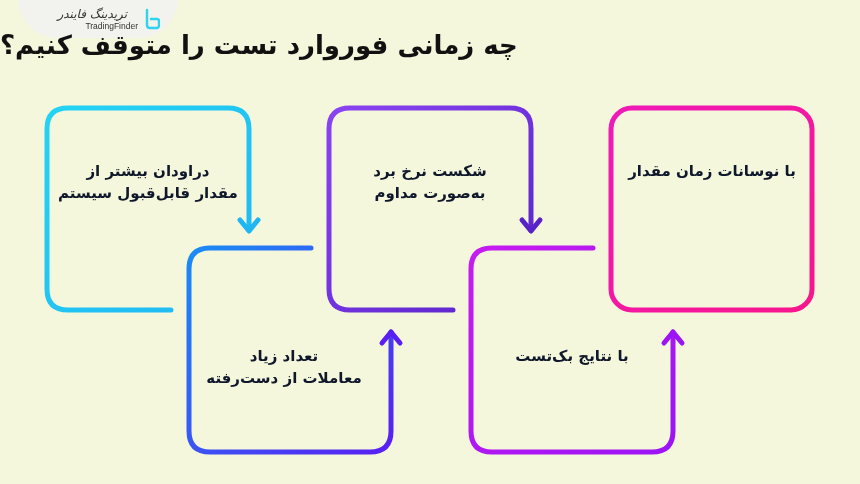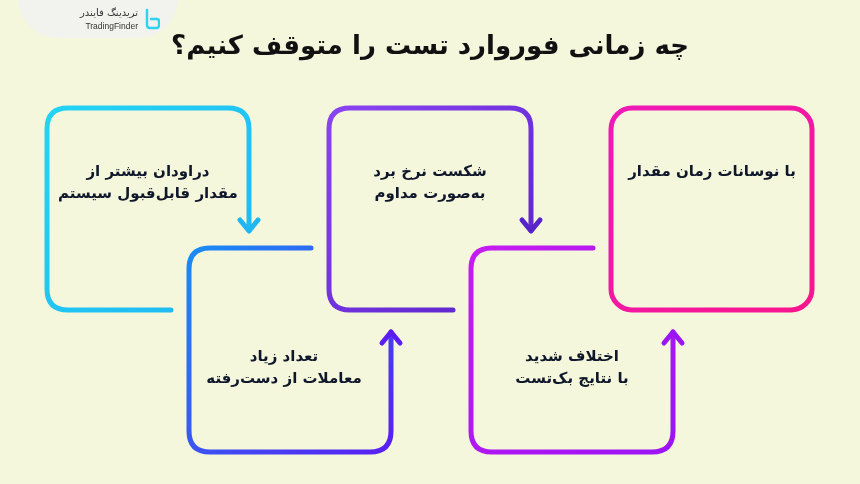--- a/index.html
+++ b/index.html
@@ -11,30 +11,30 @@
   }
   .logo-bg {
     position: absolute; left: 18px; top: -20px; width: 160px; height: 58px;
     background: #f2f2ee; border-radius: 0 0 40px 40px;
     transform: skewX(0deg);
   }
   .logo {
     position: absolute; left: 70px; top: 4px; width: 90px; height: 32px;
   }
   .logo-fa {
-    position: absolute; right: 22px; top: 3px; font-size: 10px; color: #333;
-    direction: rtl; white-space: nowrap;
+    position: absolute; right: 33px; top: 3px; font-size: 12px; color: #333;
+    direction: rtl; white-space: nowrap; font-style: italic;
   }
   .logo-en {
     position: absolute; right: 22px; top: 17px; font-size: 8.5px; color: #333;
     white-space: nowrap; font-family: "Liberation Sans", sans-serif;
   }
   .logo-icon { position: absolute; right: 0; top: 4px; width: 16px; height: 22px; }
   .title {
-    position: absolute; left: 0; right: 0; top: 30px; text-align: center;
+    position: absolute; left: 0; right: 0; top: 30px; text-align: left;
     font-size: 26px; font-weight: bold; color: #111; direction: rtl;
   }
   svg.flow { position: absolute; left: 0; top: 0; }
   .step-text {
     position: absolute; direction: rtl; text-align: center;
     font-size: 15px; font-weight: bold; color: #0f172a; line-height: 22px;
     white-space: nowrap;
   }
 </style>
 </head>
@@ -111,19 +111,18 @@
   <div>تعداد زیاد</div>
   <div>معاملات از دست‌رفته</div>
 </div>
 
 <div class="step-text" style="left:335px; width:190px; top:160px;text-align:center;">
   <div>شکست نرخ برد</div>
   <div>به‌صورت مداوم</div>
 </div>
 
 <div class="step-text" style="left:477px; width:190px; top:345px;">
-  <div>اختلاف شدید</div>
   <div>با نتایج بک‌تست</div>
 </div>
 
 <div class="step-text" style="left:615px; width:194px; top:160px;">
   <div>با نوسانات زمان مقدار</div>
 </div>
 
 </body></html>

